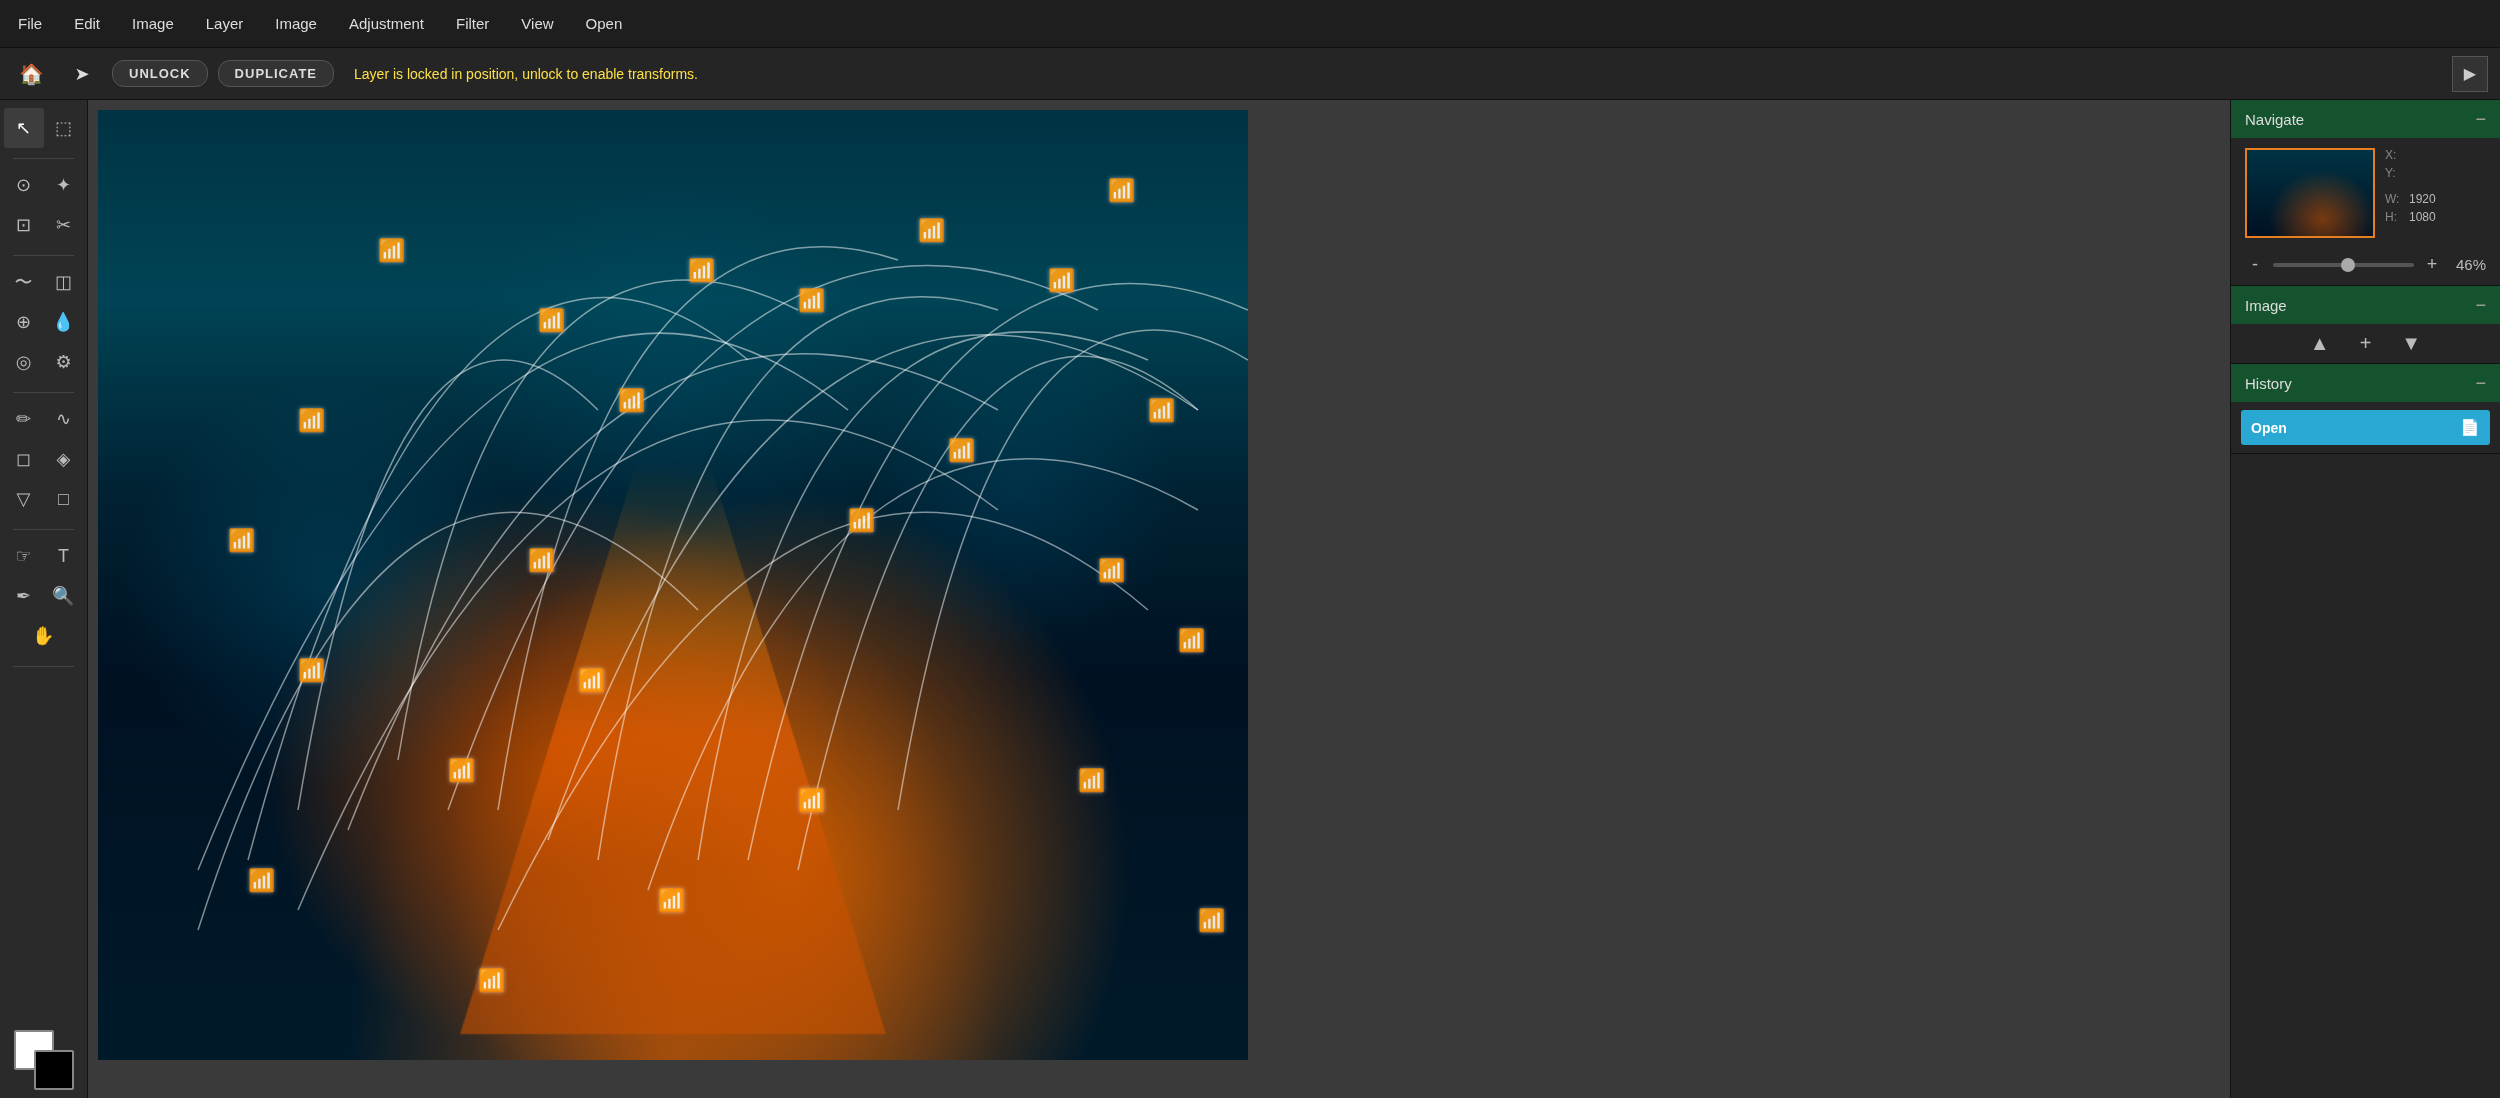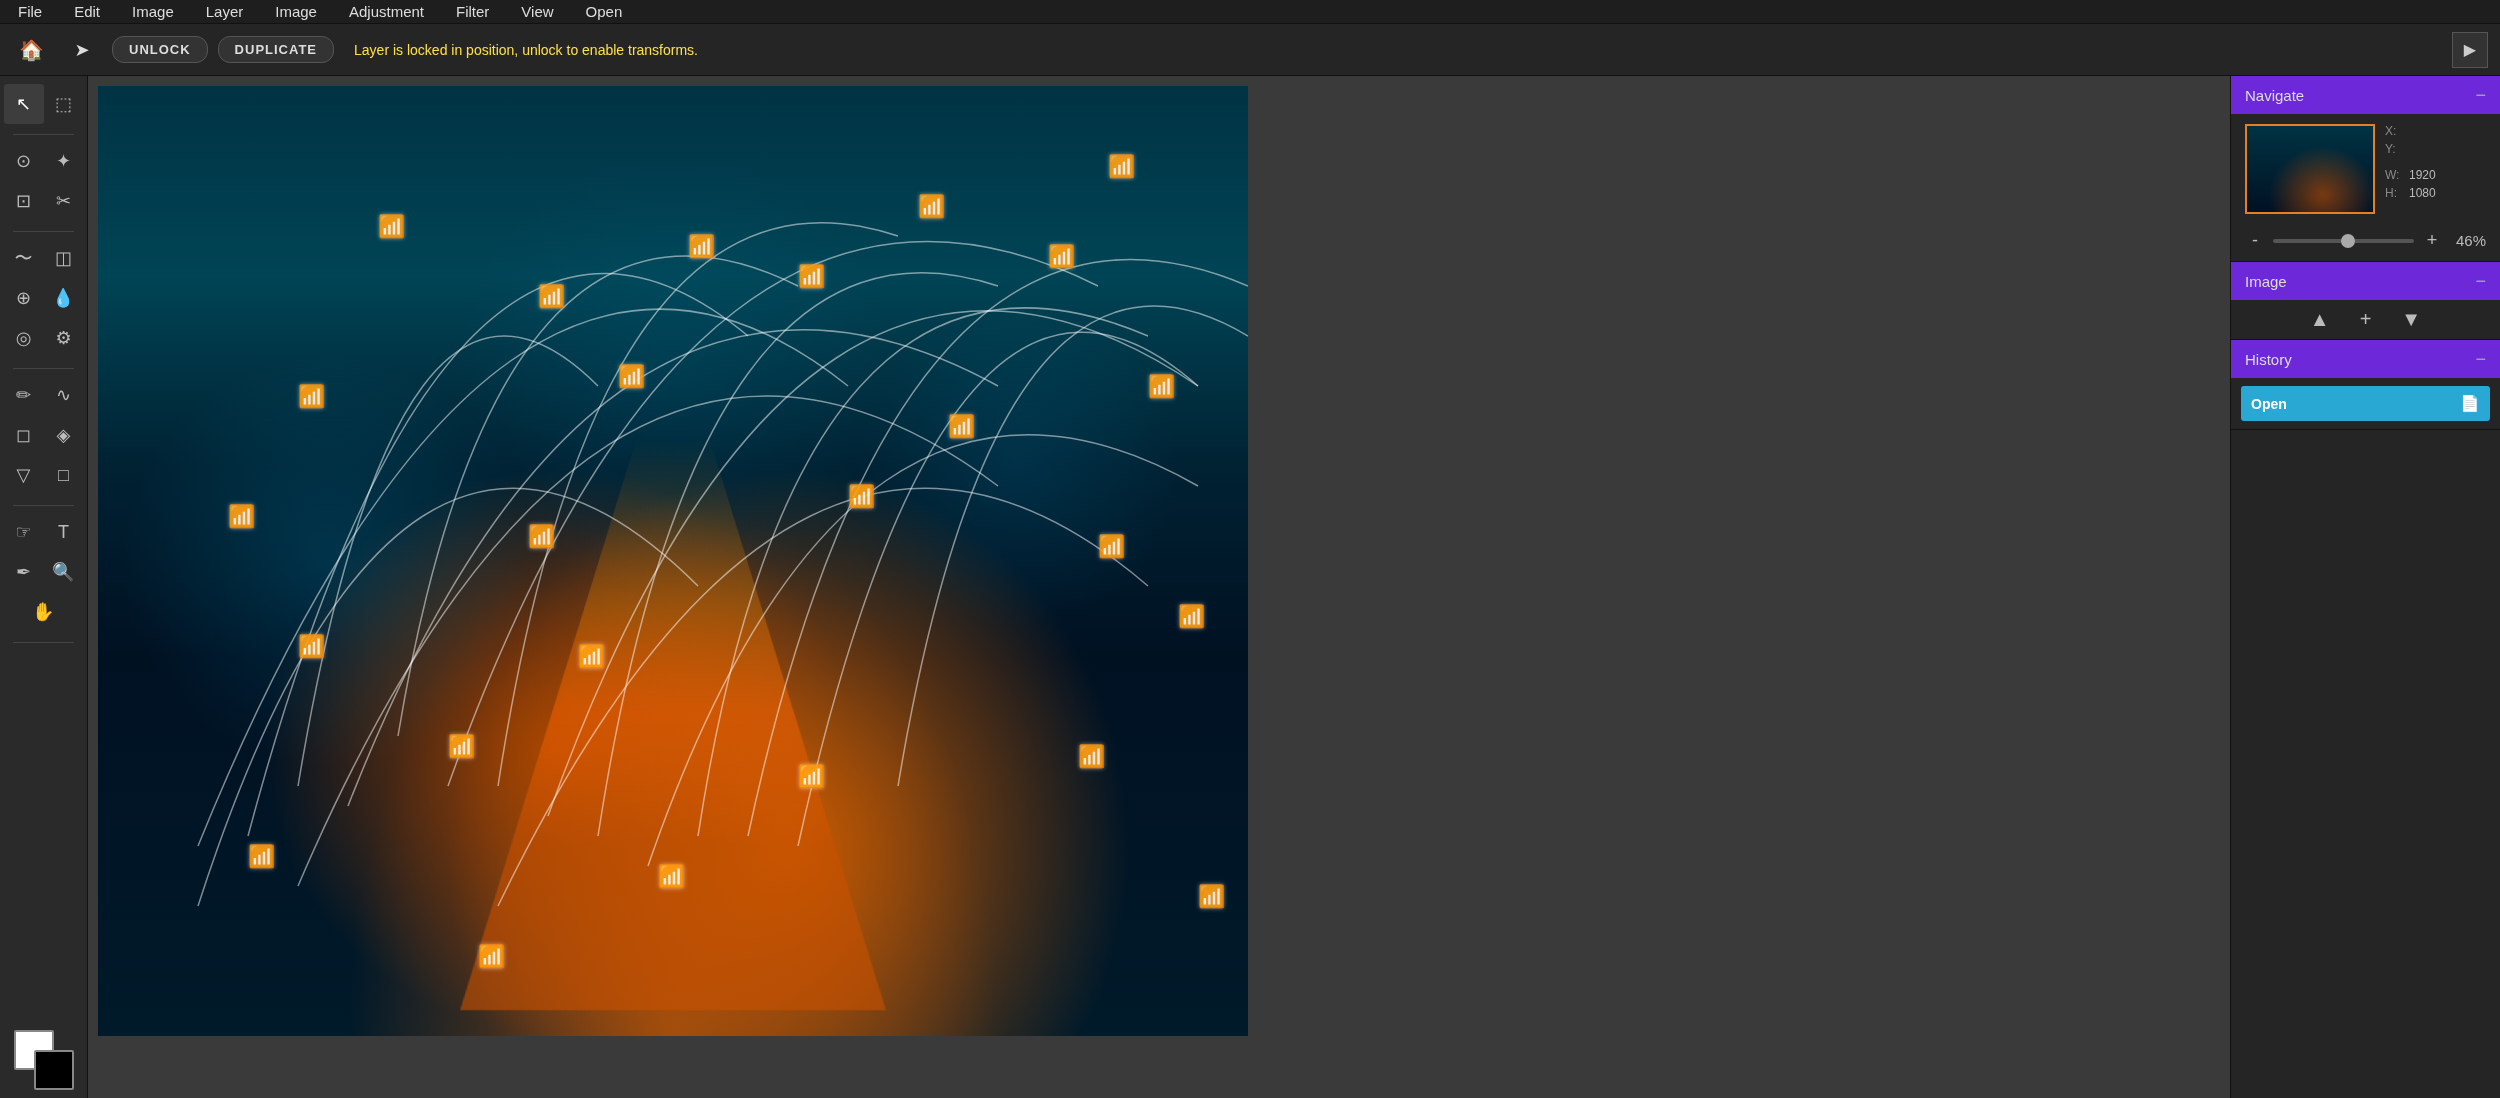--- a/index.html
+++ b/index.html
@@ -10,21 +10,21 @@
       width: 2500px;
       height: 1098px;
       overflow: hidden;
       display: flex;
       flex-direction: column;
     }
 
     
     #menubar {
       background: #1e1e1e;
-      height: 24px;
+      height: 48px;
       display: flex;
       align-items: center;
       padding: 0 12px;
       gap: 20px;
       border-bottom: 1px solid #111;
       flex-shrink: 0;
     }
     #menubar span {
       font-size: 15px;
       color: #ddd;
@@ -266,21 +266,21 @@
     }
 
     .panel-section {
       border-bottom: 1px solid #111;
     }
     .panel-header {
       display: flex;
       align-items: center;
       justify-content: space-between;
       padding: 10px 14px;
-      background: #6d28d9;
+      background: #14532d;
     }
     .panel-header-title {
       font-size: 15px;
       color: #ddd;
       font-weight: normal;
     }
     .panel-collapse-btn {
       background: none;
       border: none;
       color: #aaa;

